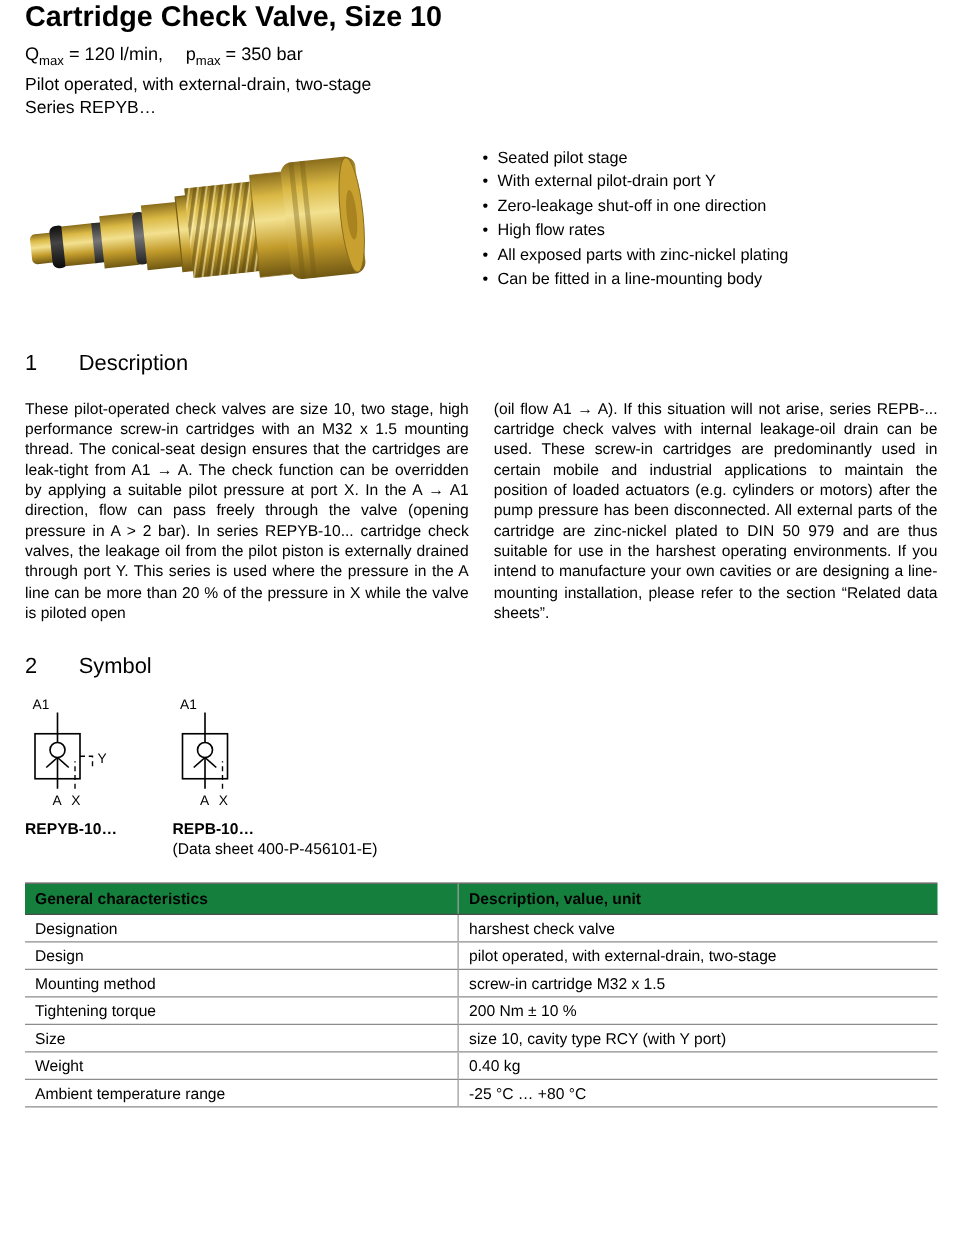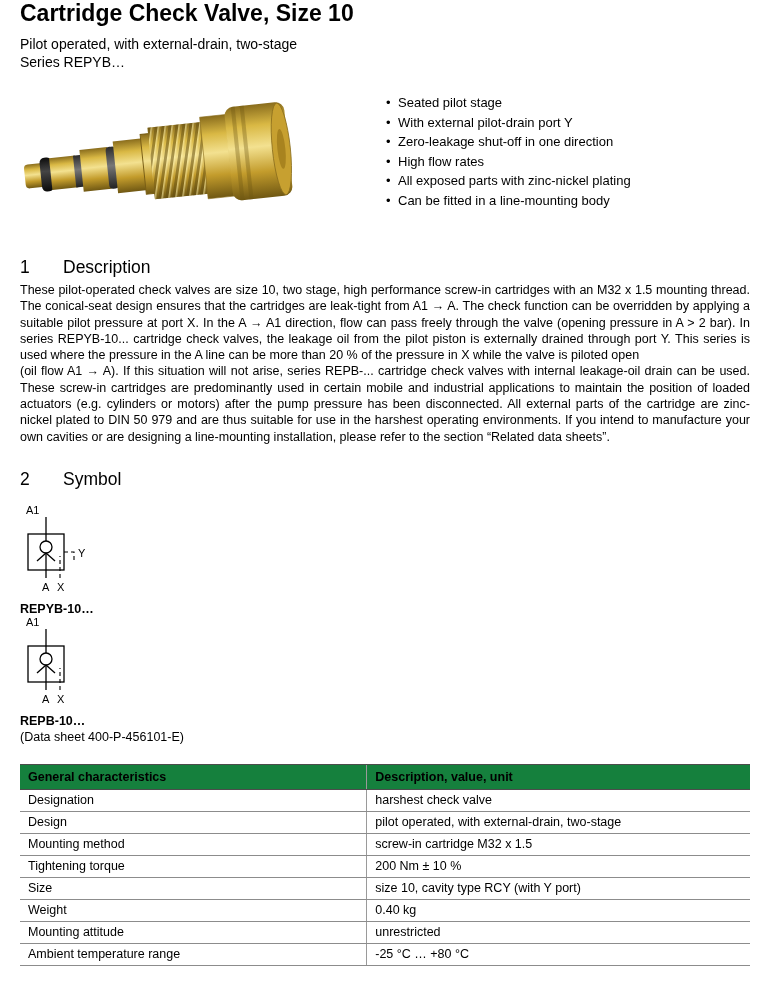--- a/index.html
+++ b/index.html
@@ -18,24 +18,24 @@
 
   .product-row{position:relative;height:150px;margin-top:12px;}
   .valve{position:absolute;left:-4px;top:-4px;}
   .features{position:absolute;left:366px;top:10px;list-style:none;margin:0;padding:0;}
   .features li{font-size:13px;line-height:19.5px;white-space:nowrap;}
   .features .bullet{display:inline-block;width:12px;}
 
   .sec-head{margin-top:24px;font-size:17.5px;line-height:21px;}
   .sec-num{display:inline-block;width:43px;}
 
-  .desc-cols{display:flex;margin-top:4px;flex-direction:column;}
+  .desc-cols{display:flex;gap:20px;margin-top:18px;}
   .desc-cols p{flex:1;margin:0;font-size:12.5px;line-height:16.3px;text-align:justify;}
 
-  .symbols{display:flex;margin-top:14px;flex-direction:column;}
+  .symbols{display:flex;margin-top:14px;}
   .sym-block{width:118px;}
   .sym-block.second{width:auto;}
   .sym-caption{font-size:12.5px;font-weight:bold;margin-top:2px;}
   .sym-note{font-size:12.5px;margin-top:2px;}
   .ssvg .slabel{font-size:11px;font-family:"Liberation Sans",sans-serif;fill:#000;}
   .ssvg .sline{stroke:#000;stroke-width:1.3;fill:none;}
   .ssvg .sbox{stroke:#000;stroke-width:1.3;fill:none;}
   .ssvg .sdash{stroke:#000;stroke-width:1.1;stroke-dasharray:4 3;fill:none;}
 
   .tech-table{width:100%;border-collapse:collapse;margin-top:20px;}
@@ -48,20 +48,21 @@
   .tech-table td:first-child,.tech-table th:first-child{width:47.5%;}
   .tech-table td+td,.tech-table th+th{border-left:1px solid #9a9a9a;}
 </style>
 </head>
 <body>
 
 <div class="page">
 
   <h1 class="title">Cartridge Check Valve, Size 10</h1>
 
+  <p class="spec"><span><span>Q</span><sub>max</sub><span> = 120 l/min,</span></span><span class="p-part"><span>p</span><sub>max</sub><span> = 350 bar</span></span></p>
   <div class="sub-line">Pilot operated, with external-drain, two-stage</div>
   <div class="sub-line">Series REPYB…</div>
 
   <div class="product-row">
     <svg class="valve" width="300" height="162" viewBox="0 0 300 162">
       <defs>
         <linearGradient id="gold" x1="0" y1="0" x2="0" y2="1">
           <stop offset="0" stop-color="#8a6d1d"></stop>
           <stop offset="0.22" stop-color="#d9b844"></stop>
           <stop offset="0.45" stop-color="#f3e190"></stop>
@@ -194,23 +195,19 @@
         </tr>
       <tr>
           <td>Size</td>
           <td>size 10, cavity type RCY (with Y port)</td>
         </tr>
       <tr>
           <td>Weight</td>
           <td>0.40 kg</td>
         </tr>
       <tr>
-          <td>Mounting attitude</td>
-          <td>unrestricted</td>
-        </tr>
-      <tr>
           <td>Ambient temperature range</td>
           <td>-25 °C … +80 °C</td>
         </tr>
     </tbody>
   </table>
 
 </div>
 
 </body></html>

